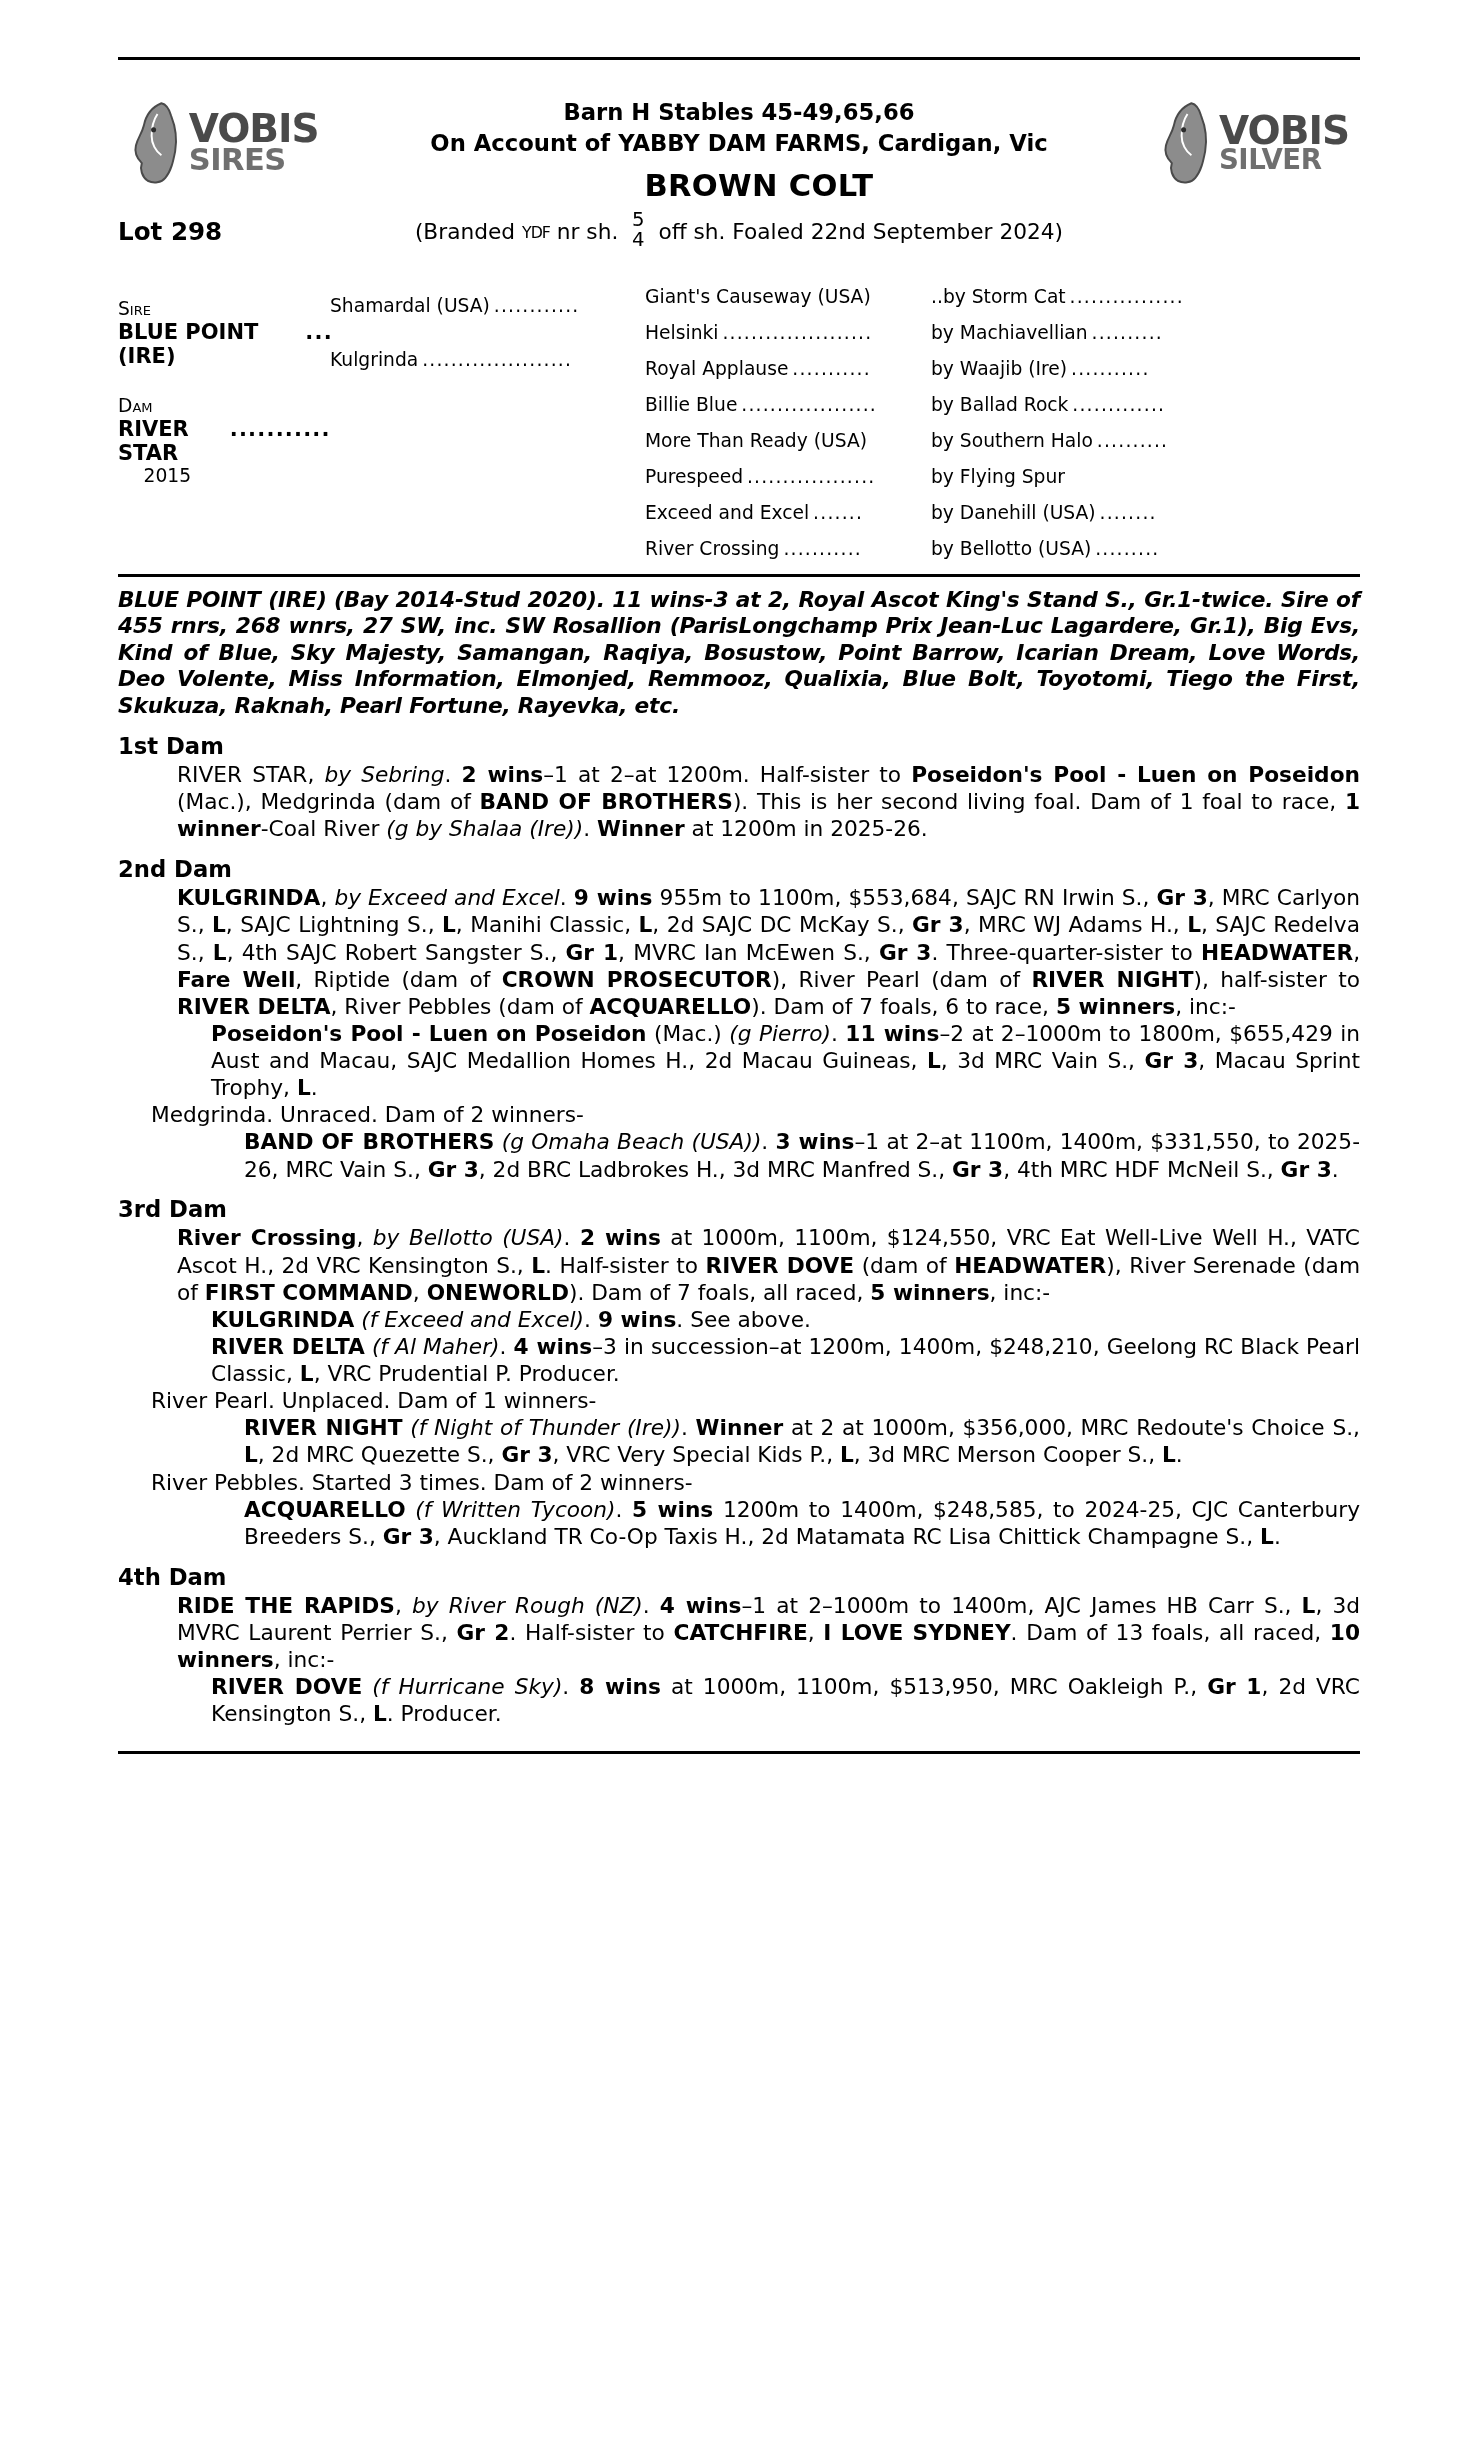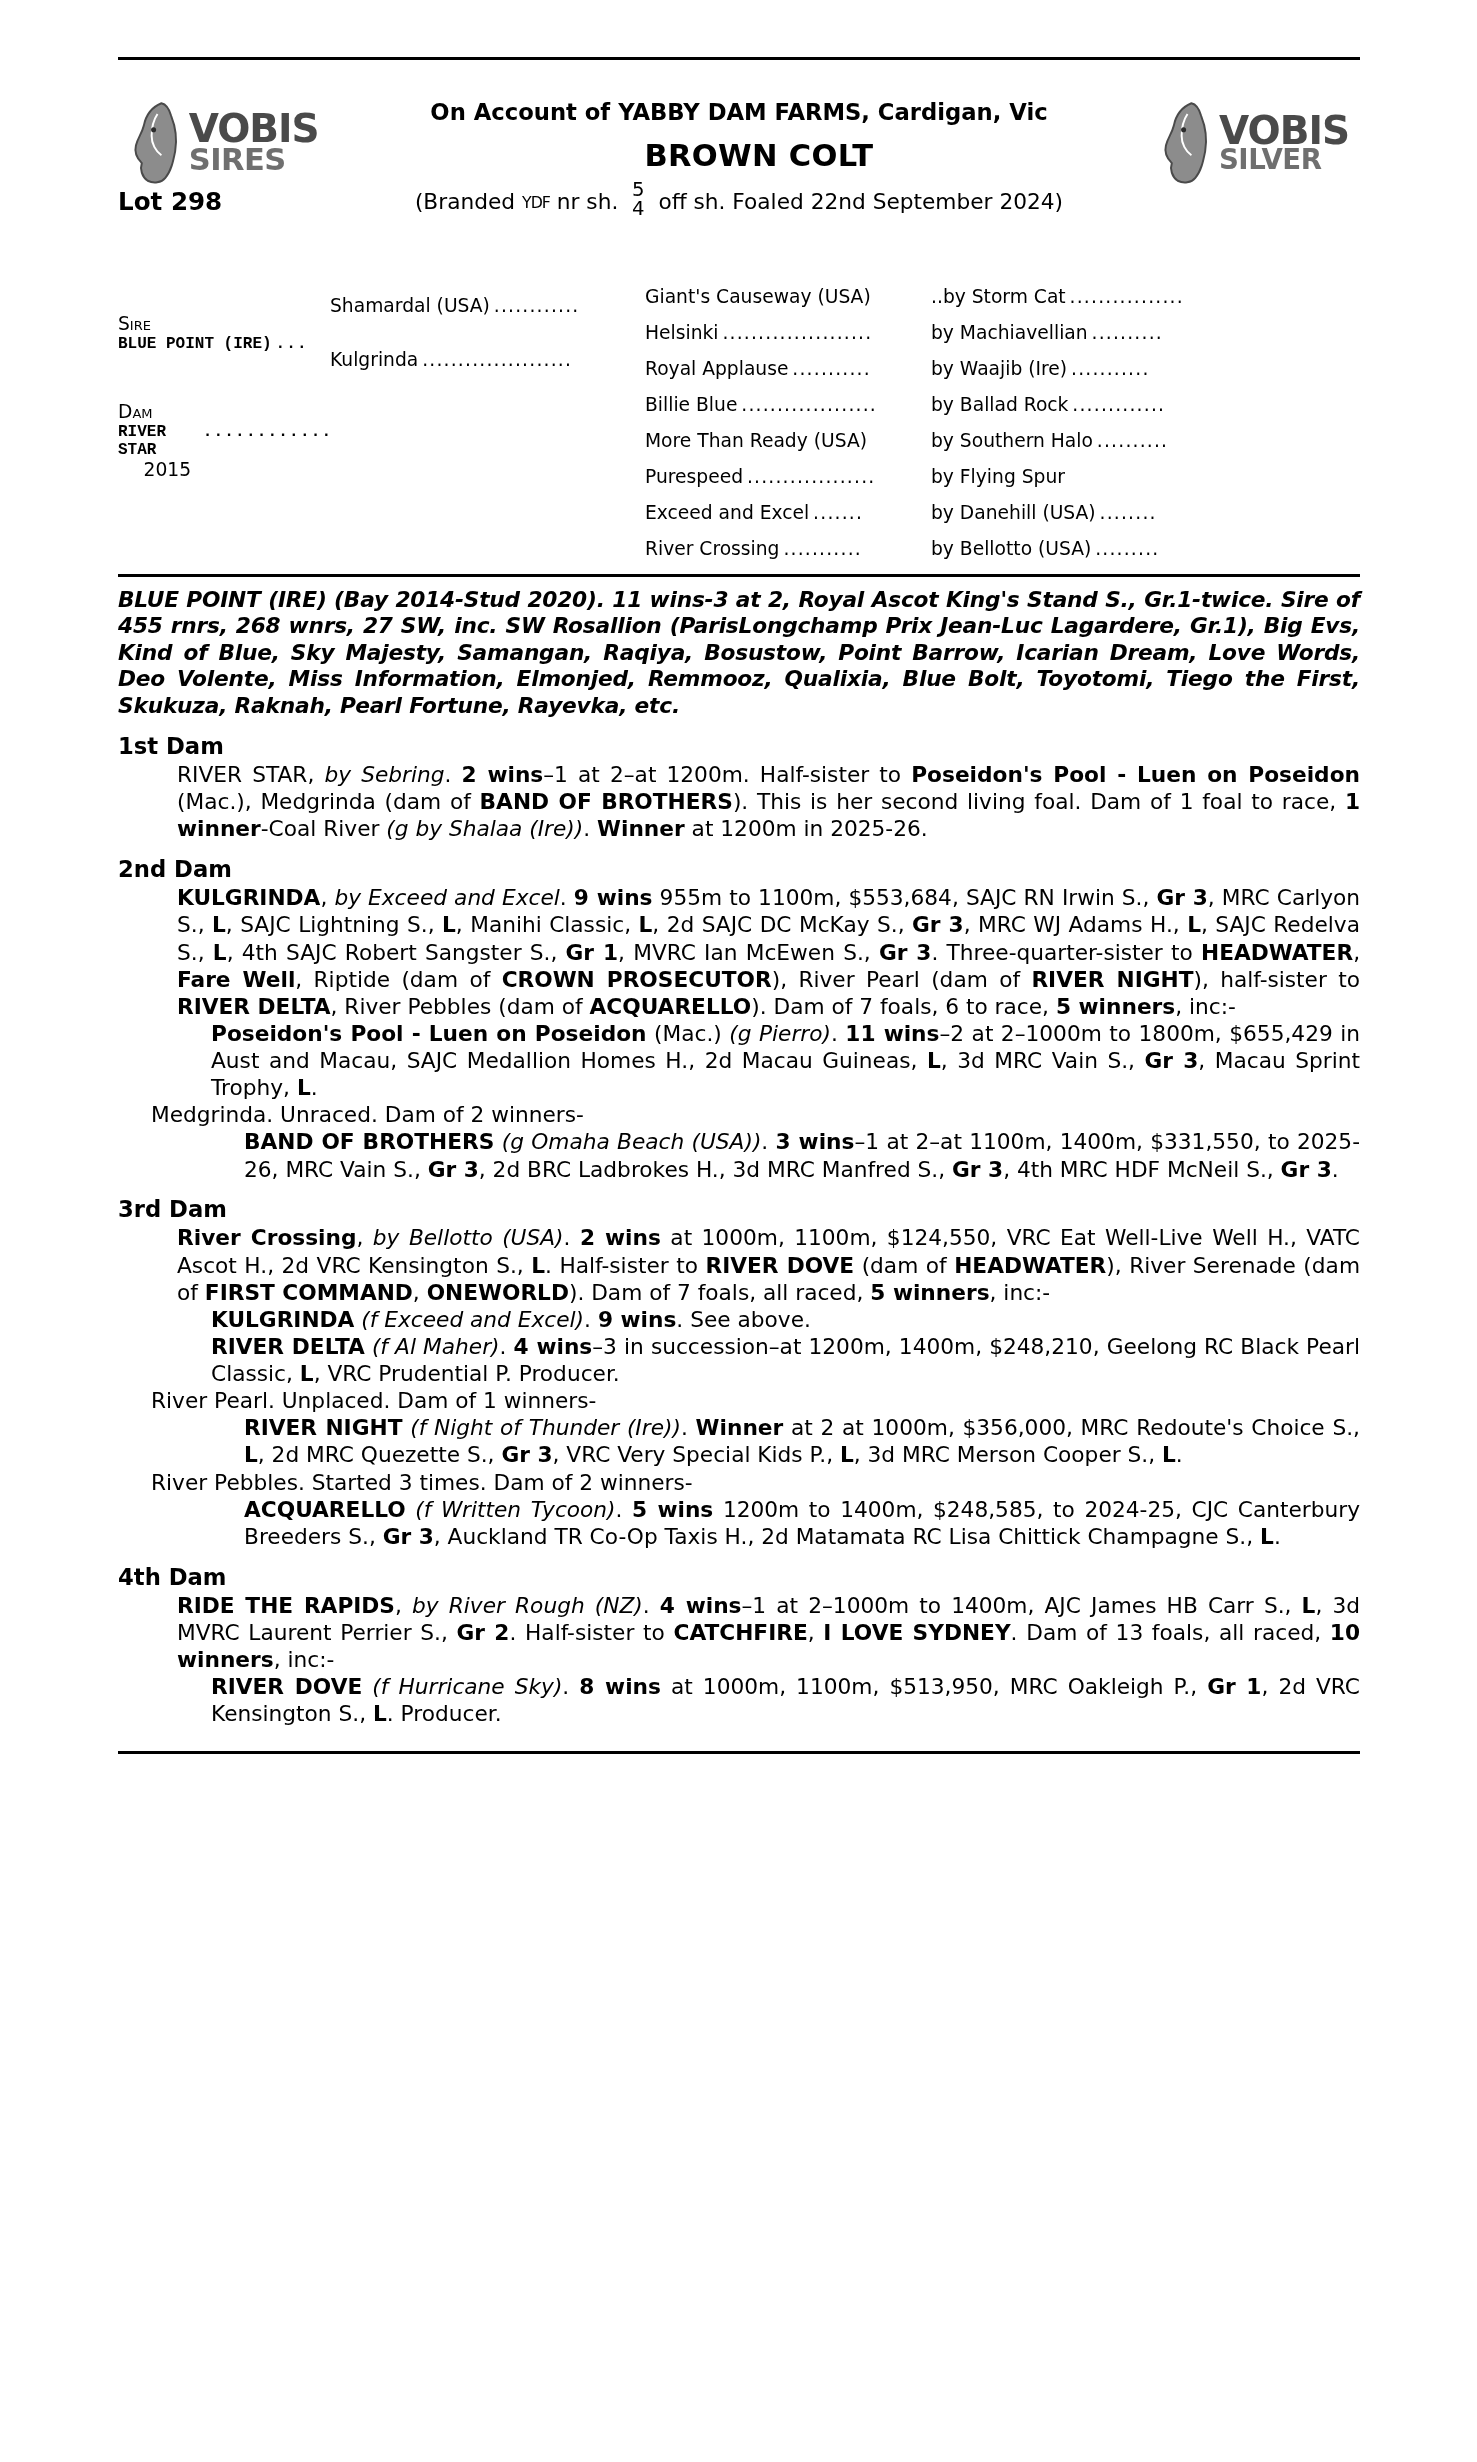--- a/index.html
+++ b/index.html
@@ -137,21 +137,21 @@
     flex:1 1 auto;
     overflow:hidden;
     white-space:nowrap;
     letter-spacing:1.2px;
     margin-left:3.9px;
   }
   .sireblock{
     display:flex;flex-direction:column;justify-content:center;height:108px;
   }
   .sireblock .lbl{font-variant:small-caps;font-size:18.7px;line-height:1.25;}
-  .sireblock .nm{font-weight:bold;font-size:16px;display:flex;font-family:Liberation Mono, monospace;}
+  .sireblock .nm{font-weight:bold;font-size:21px;display:flex;}
   .yr{font-size:18.7px;padding-left:25.6px;}
   .col3 .ped-cell{height:36px;font-size:18.7px;}
   .g3name{width:286px;flex:0 0 286px;display:flex;white-space:nowrap;overflow:hidden;align-items:flex-end;}
   .g3by{flex:1 1 auto;display:flex;white-space:nowrap;overflow:hidden;}
 
   
   .siresum{
     margin-top:7.9px;
     border-top:3px solid #000;
     padding-top:9.9px;
@@ -211,20 +211,21 @@
         <path d="M26 14 C22 20 20 28 20 36 C20 44 24 52 30 56" fill="none" stroke="#ffffff" stroke-width="2"></path>
         <circle cx="22" cy="30" r="2.6" fill="#2b2b2b"></circle>
       </svg>
       <span class="logotext">
         <span class="l1">VOBIS</span>
         <span class="l2 silver">SILVER</span>
       </span>
     </div>
 
     <div class="hdr-center">
+      <div class="hdr-line1">Barn H Stables 45-49,65,66</div>
       <div class="hdr-line2">On Account of YABBY DAM FARMS, Cardigan, Vic</div>
     </div>
 
     <div class="title-row">
       <span class="lot">Lot 298</span>
       <span class="colt-title">BROWN COLT</span>
     </div>
 
     <div class="brand-line">
       <span>(Branded</span>

